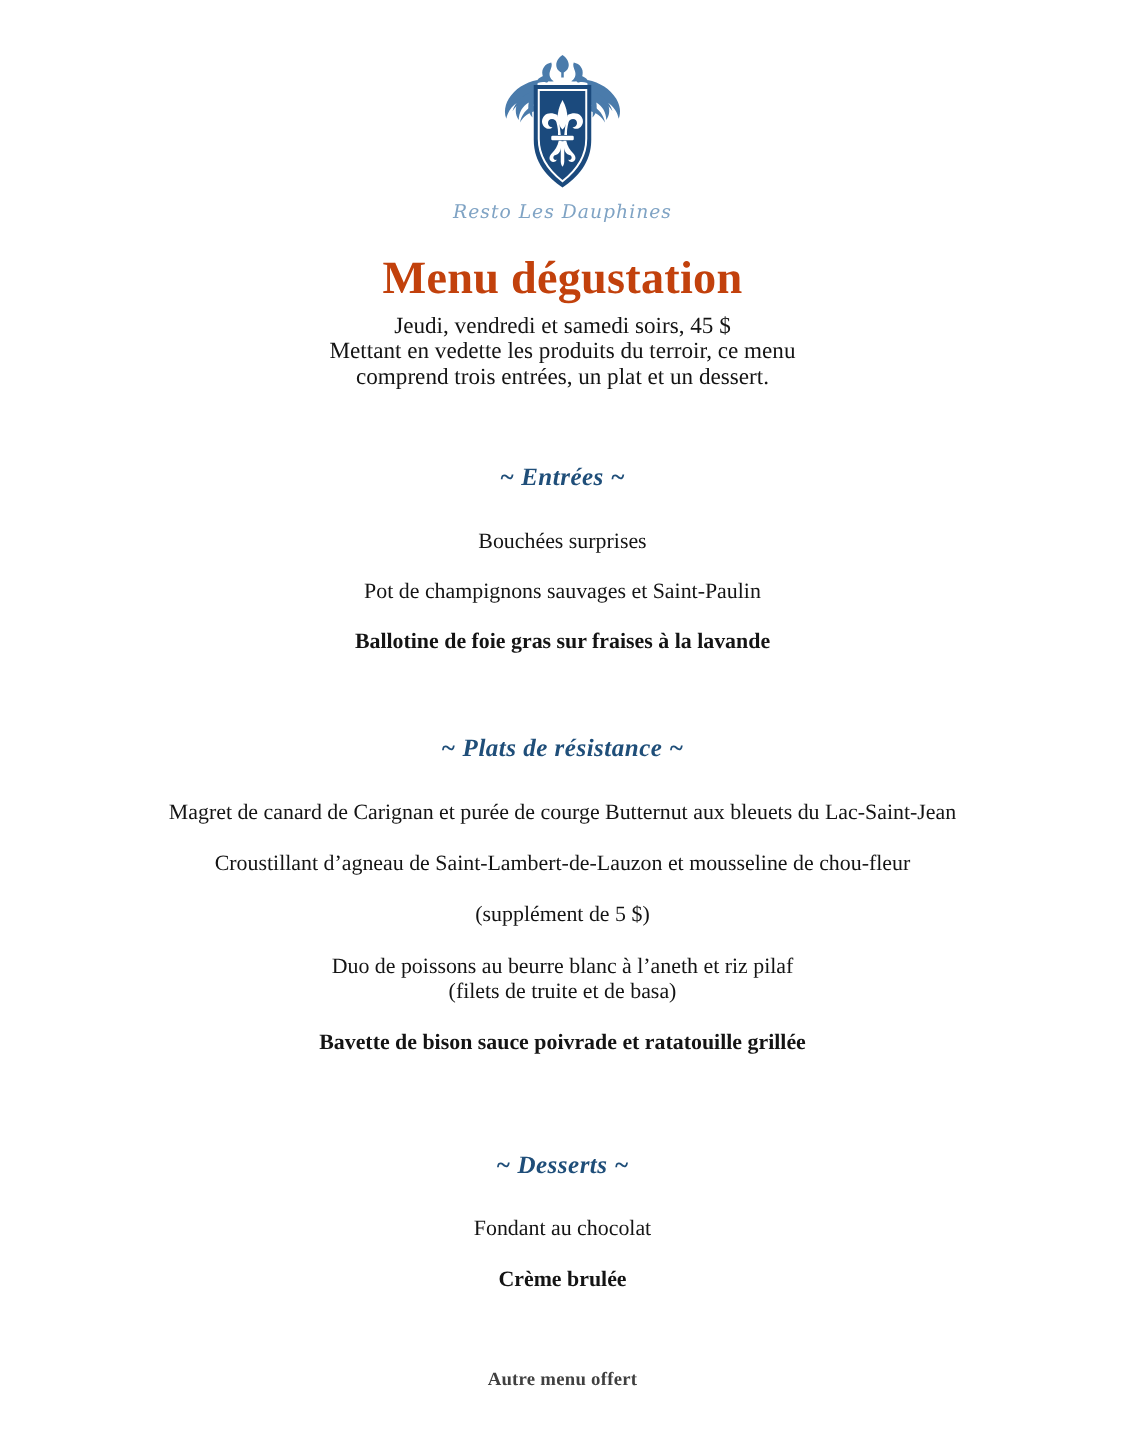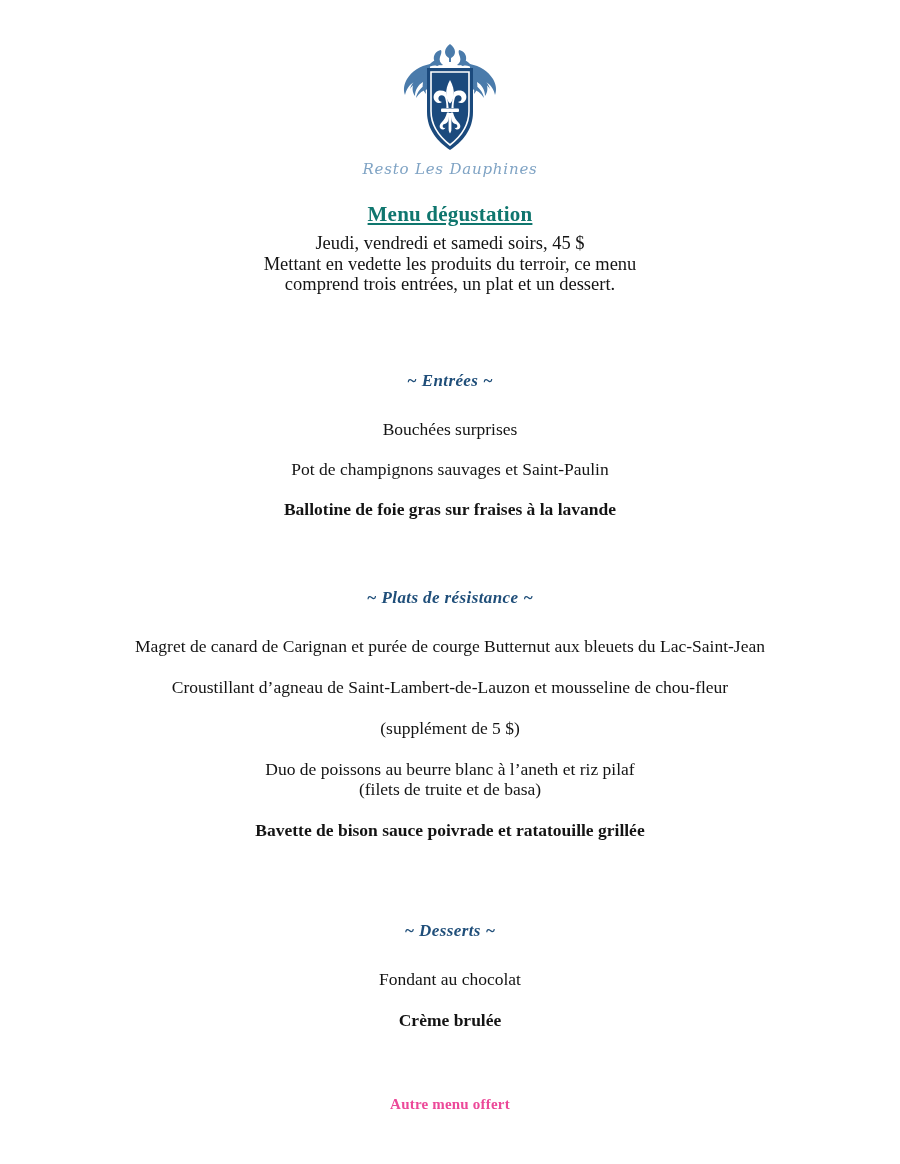--- a/index.html
+++ b/index.html
@@ -48,44 +48,43 @@
 
   
   .title-block {
     position: absolute;
     top: 203px;
     left: 0;
     width: 900px;
     text-align: center;
   }
   .menu-title {
-    font-size: 21px;
+    font-size: 37px;
     font-weight: bold;
-    color: #0f766e;
+    color: #c2410c;
     letter-spacing: 0.2px;
     line-height: 1.1;
     margin: 0 0 7px 0;
-    text-decoration: underline;
   }
   .title-sub {
     font-size: 18.5px;
     line-height: 20.5px;
     color: #141414;
     margin: 0;
   }
 
   
   .section {
     position: absolute;
     left: 0;
     width: 900px;
     text-align: center;
   }
   .section-heading {
-    font-size: 17px;
+    font-size: 20px;
     font-style: italic;
     color: #1f4e79;
     letter-spacing: 0.4px;
     margin: 0 0 28px 0;
     white-space: nowrap;
   }
   .dish {
     font-size: 17.5px;
     line-height: 20px;
     color: #141414;
@@ -108,21 +107,21 @@
 
   
   .footer-note {
     position: absolute;
     top: 1096px;
     left: 0;
     width: 900px;
     text-align: center;
     font-size: 15px;
     font-weight: bold;
-    color: #ec4899;
+    color: #404040;
     letter-spacing: 0.2px;
   }
 </style>
 </head>
 <body>
 
 <div class="page">
 
   <div class="logo-block">
 

